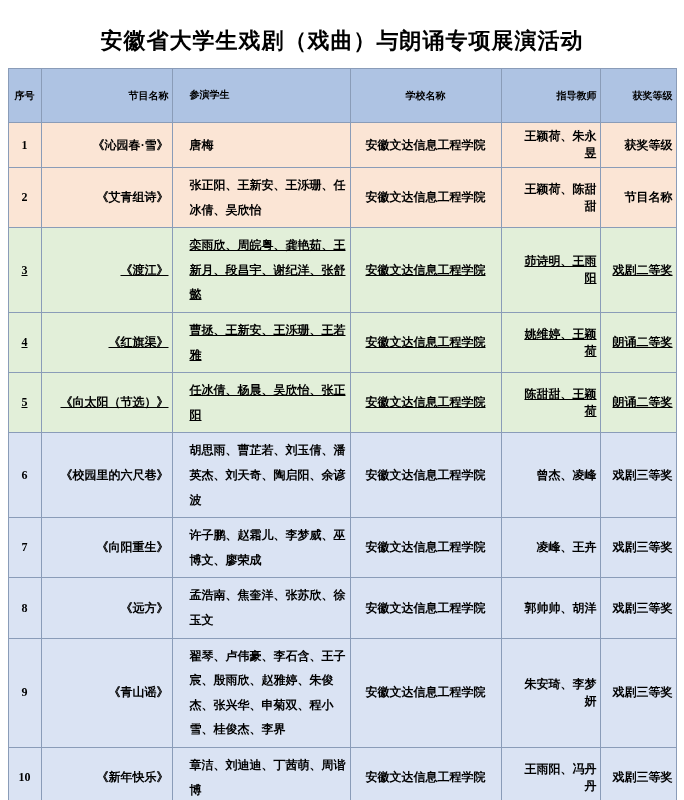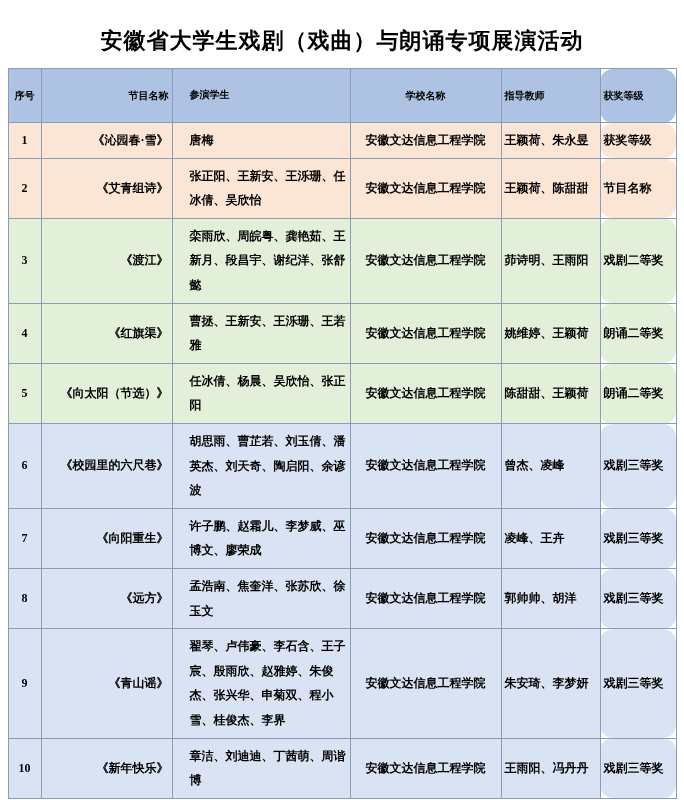--- a/index.html
+++ b/index.html
@@ -41,24 +41,24 @@
     background: var(--header-bg, #aec3e3);
     text-align: center;
     font-size: 10px;
     height: 54px;
     line-height: 1.7;
   }
   .c-no      { width: 33px;  text-align: center; }
   .c-program { width: 131px; text-align: right; }
   .c-students{ width: 178px; text-align: left; padding-left: 17px; line-height: 2.05; }
   .c-school  { width: 151px; text-align: center; margin-left: 47px; }
-  .c-teachers{ width: 99px;  text-align: left; }
-  .c-award   { width: 76px;  text-align: left; border-radius: 13px; }
+  .c-teachers{ width: 99px;  text-align: right; padding-left: 12px; }
+  .c-award   { width: 76px;  text-align: right; }
   tr.band-peach td { background: var(--peach, #fbe5d5); }
-  tr.band-green td { background: var(--green, #e2efd9); }
+  tr.band-green td { background: var(--green, #e2efd9); text-decoration: underline; }
   tr.band-blue  td { background: var(--blue,  #dae3f3); }
   tbody td { min-height: 32px; }
   tbody tr { height: 33px; }
 </style>
 </head>
 <body>
 
 <div class="page">
   <div class="title">
     <div>安徽省大学生戏剧（戏曲）与朗诵专项展演活动</div>

